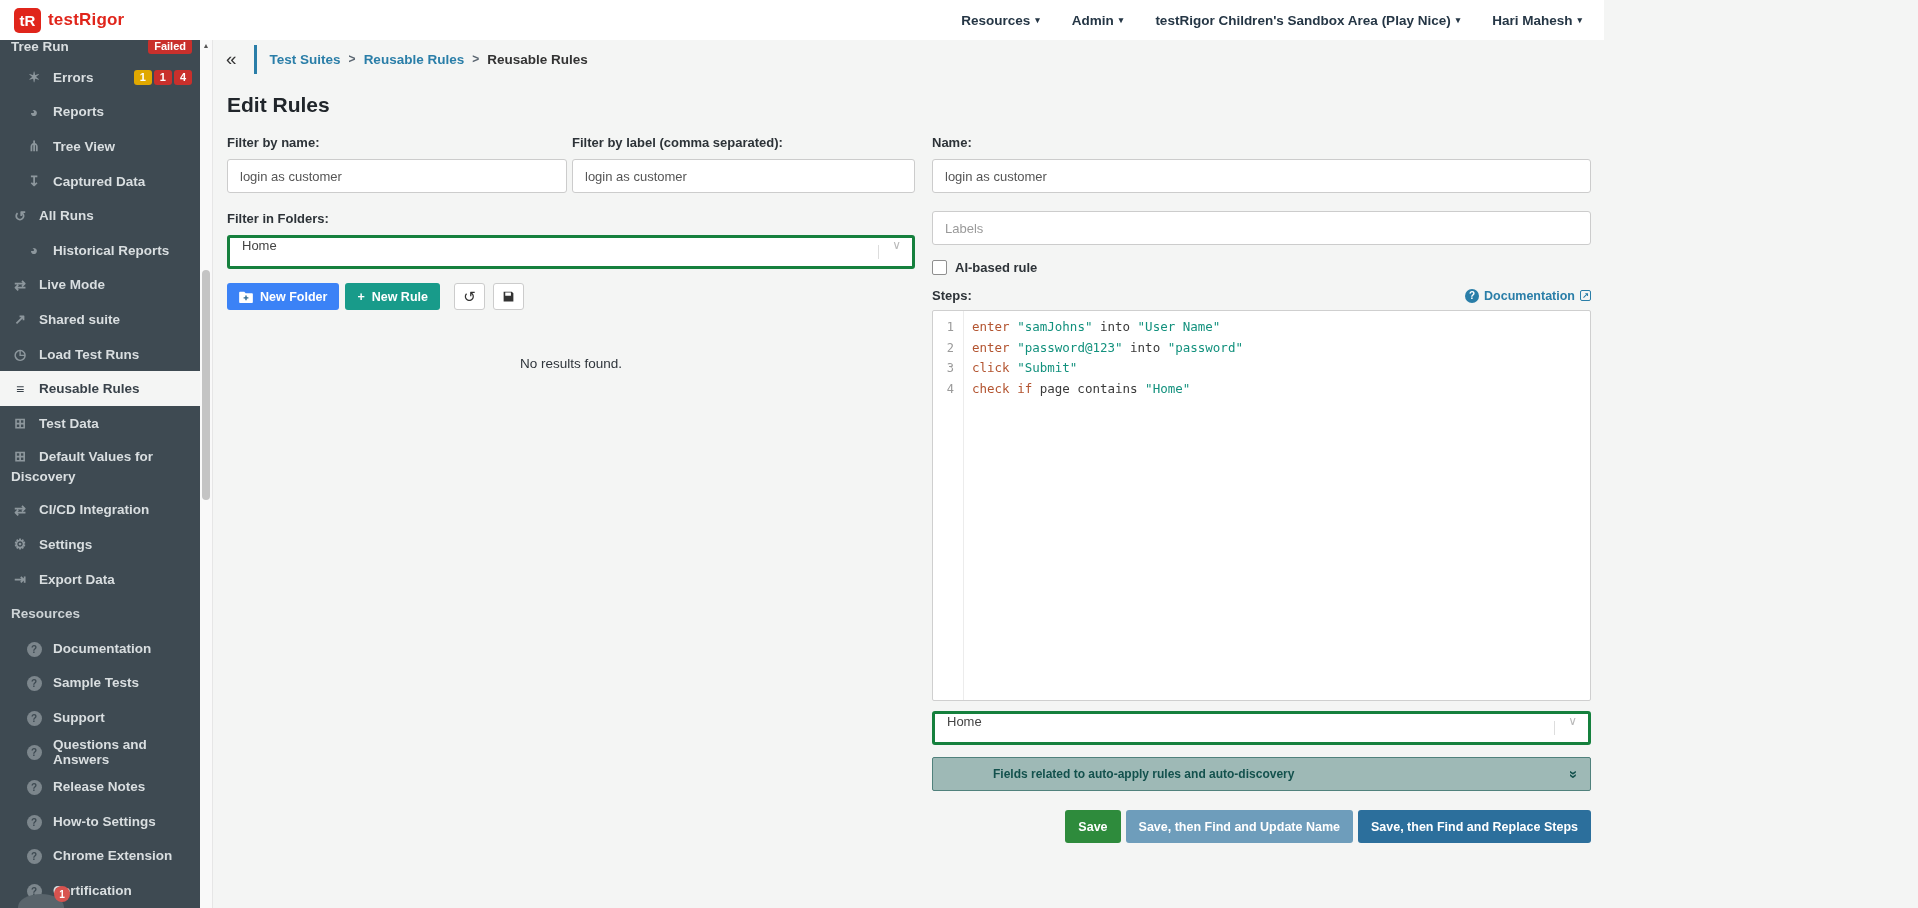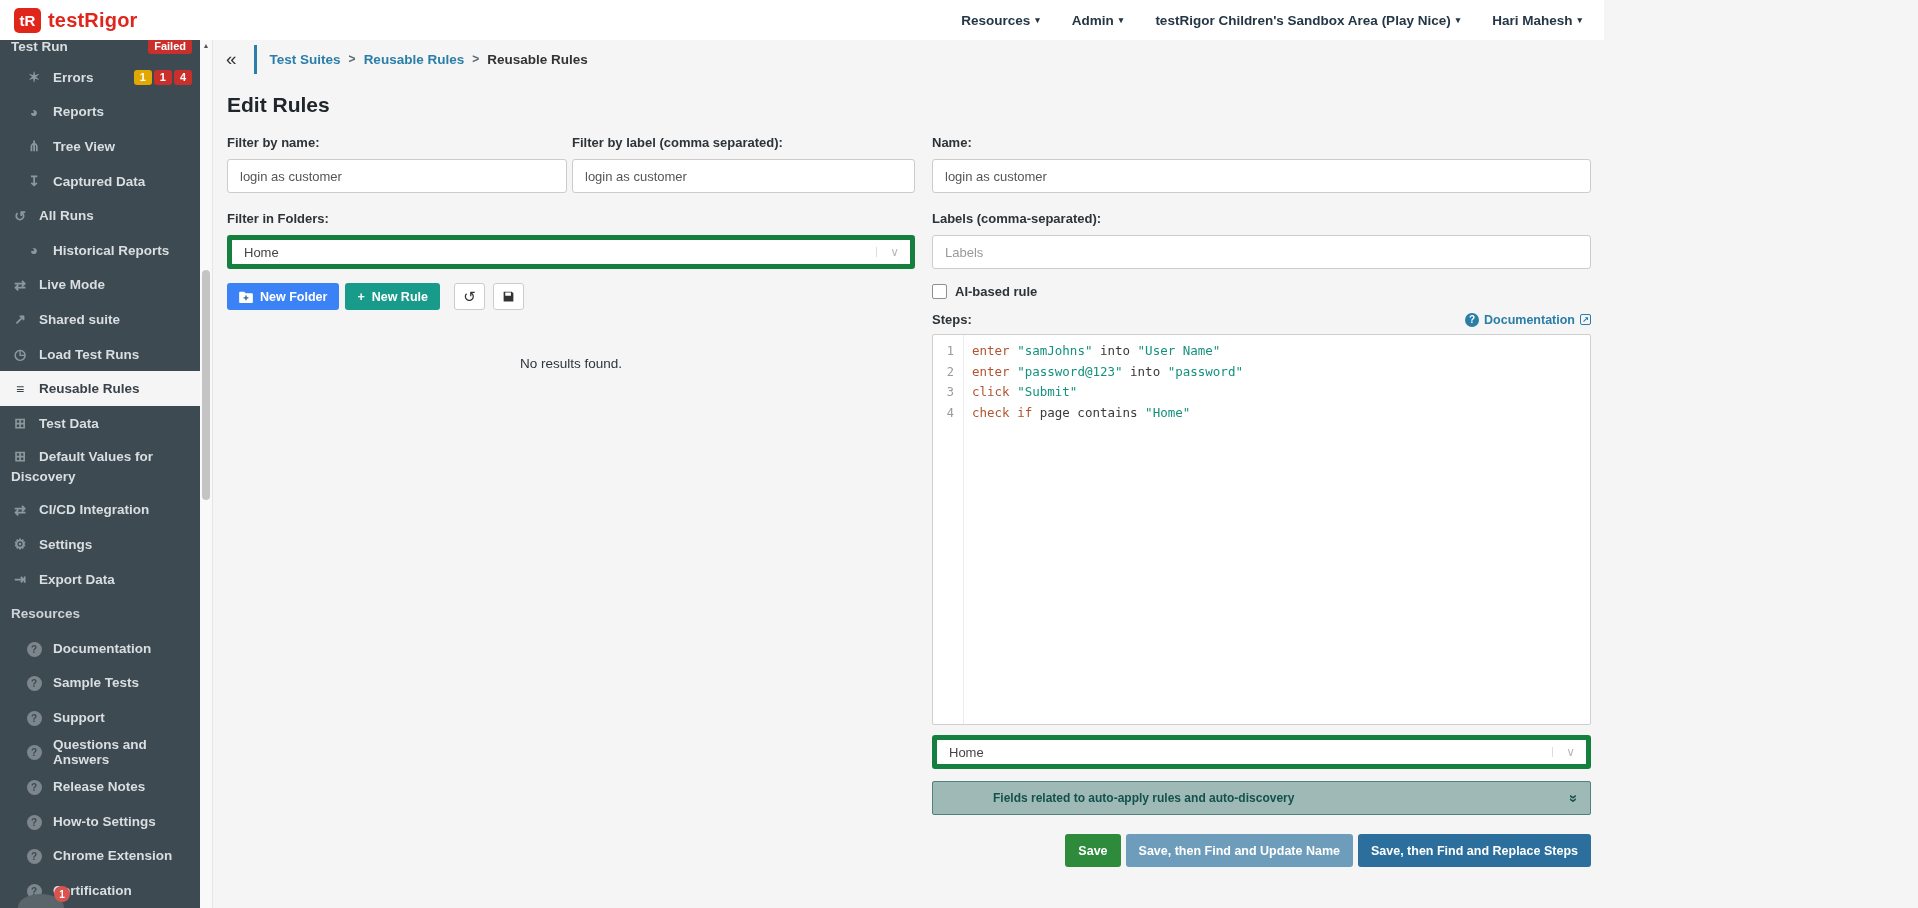--- a/index.html
+++ b/index.html
@@ -7,21 +7,21 @@
     font-family:"Liberation Sans", sans-serif; background:#f4f5f4; }
   .app { display:flex; flex-direction:column; width:1604px; height:908px; }
 
   
   .topbar { height:40px; background:#fff; display:flex; align-items:center;
     justify-content:space-between; padding:0 22px 0 14px; flex:0 0 40px; }
   .logo { display:flex; align-items:center; gap:7px; cursor:pointer; }
   .logo-badge { width:27px; height:25px; background:#e0251b; border-radius:5px;
     color:#fff; font-weight:bold; font-size:15px; display:flex; align-items:center;
     justify-content:center; letter-spacing:0; }
-  .logo-text { color:#e0251b; font-weight:bold; font-size:20px; letter-spacing:.2px; }
+  .logo-text { color:#e0251b; font-weight:bold; font-size:17px; letter-spacing:.2px; }
   .topnav { display:flex; align-items:center; gap:32px; }
   .topnav-item { font-size:13.5px; font-weight:600; color:#253645; cursor:pointer;
     display:flex; align-items:center; gap:5px; white-space:nowrap; }
   .caret { font-size:9px; color:#253645; }
 
   
   .body { display:flex; flex:1; min-height:0; }
 
   
   .sidebar { width:200px; background:#3e4a52; color:#d9dee0; overflow:hidden;
@@ -78,22 +78,22 @@
   .right-col { flex:1; min-width:0; }
 
   .f-label { font-size:13px; font-weight:700; color:#2d3338; margin-bottom:9px; display:block; }
   .t-input { height:34px; width:100%; border:1px solid #ccc; border-radius:3px; background:#fff;
     font-family:"Liberation Sans",sans-serif; font-size:13px; color:#555; padding:0 12px; outline:none; }
   .t-input::placeholder { color:#9a9a9a; }
   .row2 { display:flex; gap:5px; }
   .fg-name { width:340px; } .fg-label { width:343px; }
   .mt18 { margin-top:18px; }
 
-  .select-box { position:relative; height:34px; border:5px solid #15803d; border-radius:3px;
-    background:#fff; display:flex; align-items:center; padding:0 40px 0 12px;
+  .select-box { position:relative; height:34px; border:3px solid #15803d; border-radius:3px;
+    background:#fff; display:flex; align-items:flex-start; padding:0 40px 0 12px;
     font-size:13px; color:#444; cursor:pointer; }
   .select-box::before { content:""; position:absolute; right:33px; top:7px; bottom:7px;
     width:1px; background:#ddd; }
   .select-chev { position:absolute; right:11px; color:#b9b9b9; font-size:12px; }
 
   .btn-row { display:flex; align-items:center; gap:6px; margin-top:14px; }
   .btn { border:none; border-radius:3px; color:#fff; font-size:12.5px; font-weight:600;
     font-family:"Liberation Sans",sans-serif; height:27px; padding:0 12px; display:inline-flex;
     align-items:center; gap:7px; cursor:pointer; }
   .btn-folder { background:#3b82f6; }
@@ -171,21 +171,21 @@
           <span>Hari Mahesh</span>
           <span class="caret">▾</span>
         </div>
       </nav>
   </header>
 
   <div class="body">
 
     <aside class="sidebar" id="sidebar">
       <div class="side-item lastrun">
-        <span>Test Run</span>
+        <span>Tree Run</span>
         <span class="badges">
             <span class="badge red">Failed</span>
           </span>
       </div>
 
       <div class="side-item ind1">
           <span class="s-icon">✶</span>
           <span>Errors</span>
           <span class="badges">
             <span class="badge yellow">1</span>
@@ -352,21 +352,20 @@
           <div class="no-results">No results found.</div>
         </div>
 
         <div class="right-col">
           <div>
             <label class="f-label">Name:</label>
             <input class="t-input" value="login as customer" style="">
           </div>
 
           <div class="mt18">
-            <label class="f-label">Labels (comma-separated):</label>
             <input class="t-input" placeholder="Labels" style="">
           </div>
 
           <div class="chk-row">
             <div class="chk"></div>
             <span class="chk-label">AI-based rule</span>
           </div>
 
           <div class="steps-row">
             <label class="f-label" style="margin:0">Steps:</label>

